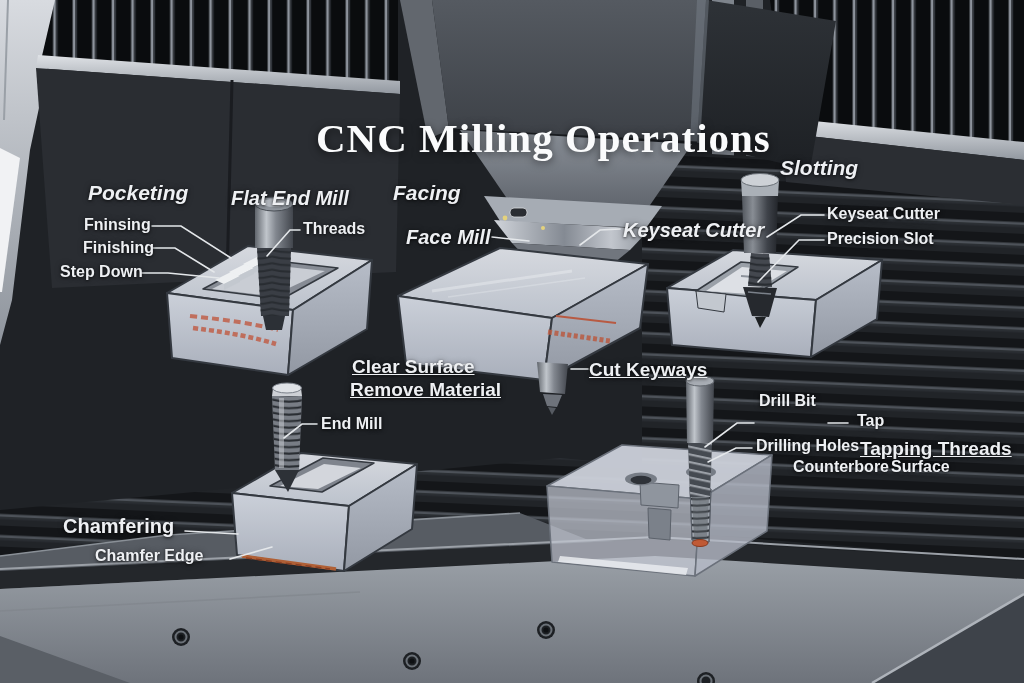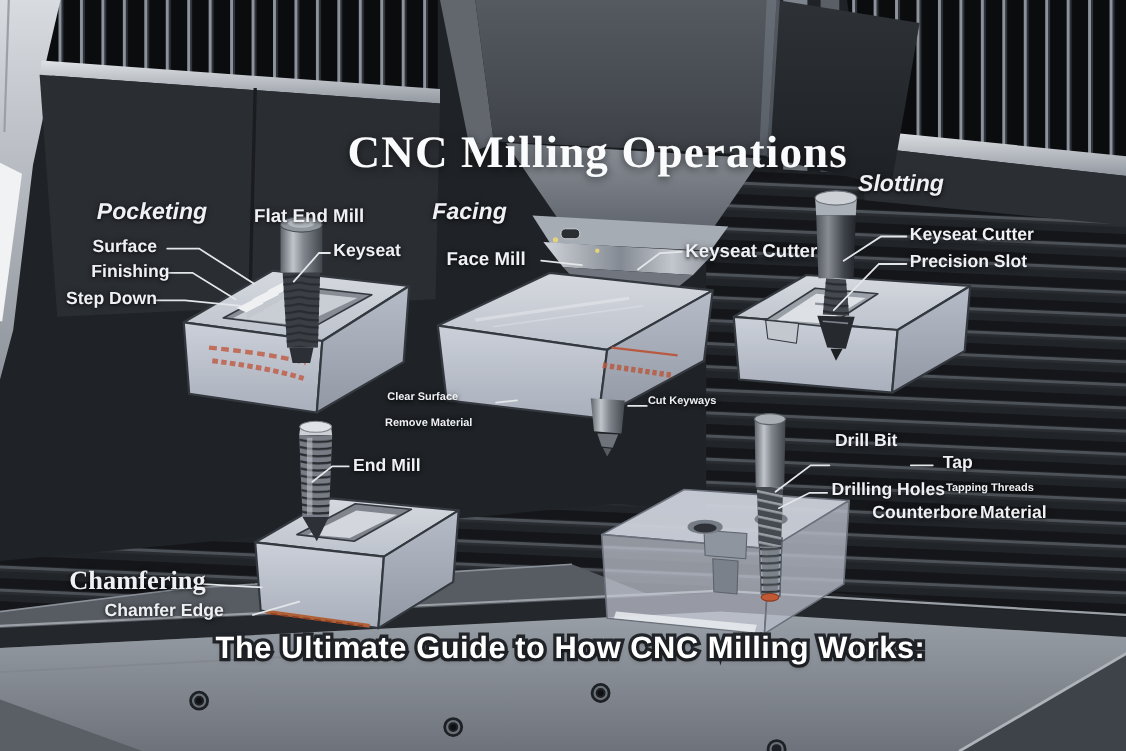--- a/index.html
+++ b/index.html
@@ -4,24 +4,24 @@
 <style>
   html,body{margin:0;padding:0;background:#111;}
   .stage{position:relative;width:1024px;height:683px;overflow:hidden;background:#737373;
          font-family:"Liberation Sans",sans-serif;}
   .stage svg{position:absolute;left:0;top:0;}
   .lbl{position:absolute;color:#eef0f3;font-weight:bold;white-space:nowrap;
        text-shadow:0 1px 3px rgba(0,0,0,.65),0 0 6px rgba(0,0,0,.35);z-index:5;}
   .t-title{font-family:"Liberation Serif",serif;font-weight:bold;font-size:41px;
            color:#fafbfc;letter-spacing:1px;text-shadow:0 2px 8px rgba(0,0,0,.6);}
   .h{font-size:21px;font-style:italic;}
-  .h2{font-size:24px;font-family:Liberation Serif, serif;}
-  .l17{font-size:17px;}
+  .h2{font-size:20px;}
+  .l17{font-size:20px;font-style:italic;}
   .l{font-size:16px;}
-  .l15{font-size:10px;}
+  .l15{font-size:19px;text-decoration:underline;}
   .foot{font-size:28px;color:#ffffff;-webkit-text-stroke:6px #23262b;paint-order:stroke fill;
         text-shadow:0 2px 5px rgba(0,0,0,.5);letter-spacing:.5px;}
 </style>
 </head>
 <body>
 
 <div class="stage">
 
 <svg width="1024" height="683" viewBox="0 0 1024 683">
   <defs>
@@ -316,42 +316,41 @@
     <polyline points="317,424 302,424 284,438"></polyline>
     <polyline points="185,531 238,534"></polyline>
     <polyline points="230,559 272,547"></polyline>
   </g>
 </svg>
 
 <div class="lbl t-title" style="left:316px;top:114px">CNC Milling Operations</div>
 
 <div class="lbl h" style="left:88px;top:181px">Pocketing</div>
 <div class="lbl l17" style="left:231px;top:187px">Flat End Mill</div>
-<div class="lbl l" style="left:84px;top:216px">Surface</div>
+<div class="lbl l" style="left:84px;top:216px">Fninsing</div>
 <div class="lbl l" style="left:83px;top:239px">Finishing</div>
-<div class="lbl l" style="left:303px;top:220px">Keyseat</div>
+<div class="lbl l" style="left:303px;top:220px">Threads</div>
 <div class="lbl l" style="left:60px;top:263px">Step Down</div>
 
 <div class="lbl h" style="left:393px;top:181px">Facing</div>
 <div class="lbl l17" style="left:406px;top:226px">Face Mill</div>
 <div class="lbl l17" style="left:623px;top:219px">Keyseat Cutter</div>
 <div class="lbl l15" style="left:352px;top:356px">Clear Surface</div>
 <div class="lbl l15" style="left:350px;top:379px">Remove Material</div>
 <div class="lbl l15" style="left:589px;top:359px">Cut Keyways</div>
 
 <div class="lbl h" style="left:780px;top:156px">Slotting</div>
 <div class="lbl l" style="left:827px;top:205px">Keyseat Cutter</div>
 <div class="lbl l" style="left:827px;top:230px">Precision Slot</div>
 
 <div class="lbl l" style="left:759px;top:392px">Drill Bit</div>
 <div class="lbl l" style="left:857px;top:412px">Tap</div>
 <div class="lbl l" style="left:756px;top:437px">Drilling Holes</div>
 <div class="lbl l15" style="left:860px;top:438px">Tapping Threads</div>
 <div class="lbl l" style="left:793px;top:458px">Counterbore</div>
-<div class="lbl l" style="left:891px;top:458px">Material</div>
+<div class="lbl l" style="left:891px;top:458px">Surface</div>
 
 <div class="lbl l" style="left:321px;top:415px">End Mill</div>
 <div class="lbl h2" style="left:63px;top:515px">Chamfering</div>
 <div class="lbl l" style="left:95px;top:547px">Chamfer Edge</div>
 
-<div class="lbl foot" style="left:196px;top:573px">The Ultimate Guide to How CNC Milling Works:</div>
 
 </div>
 
 </body></html>

